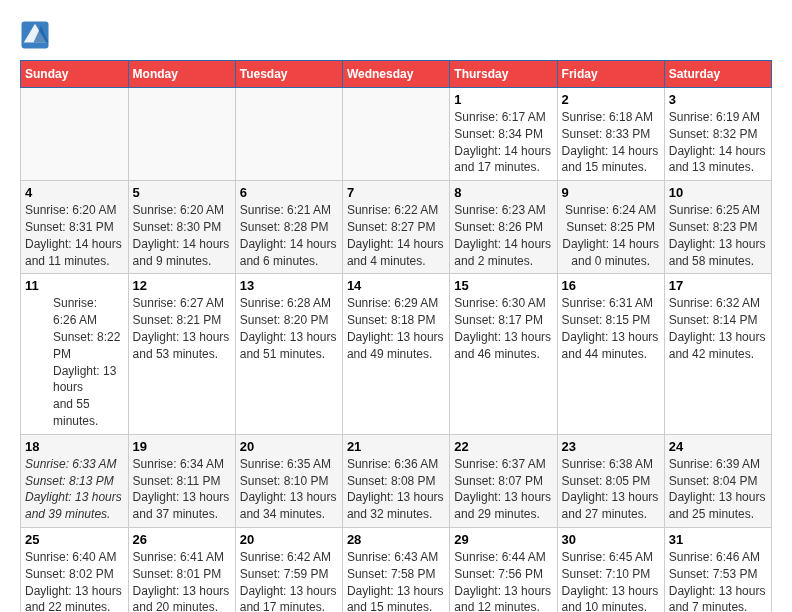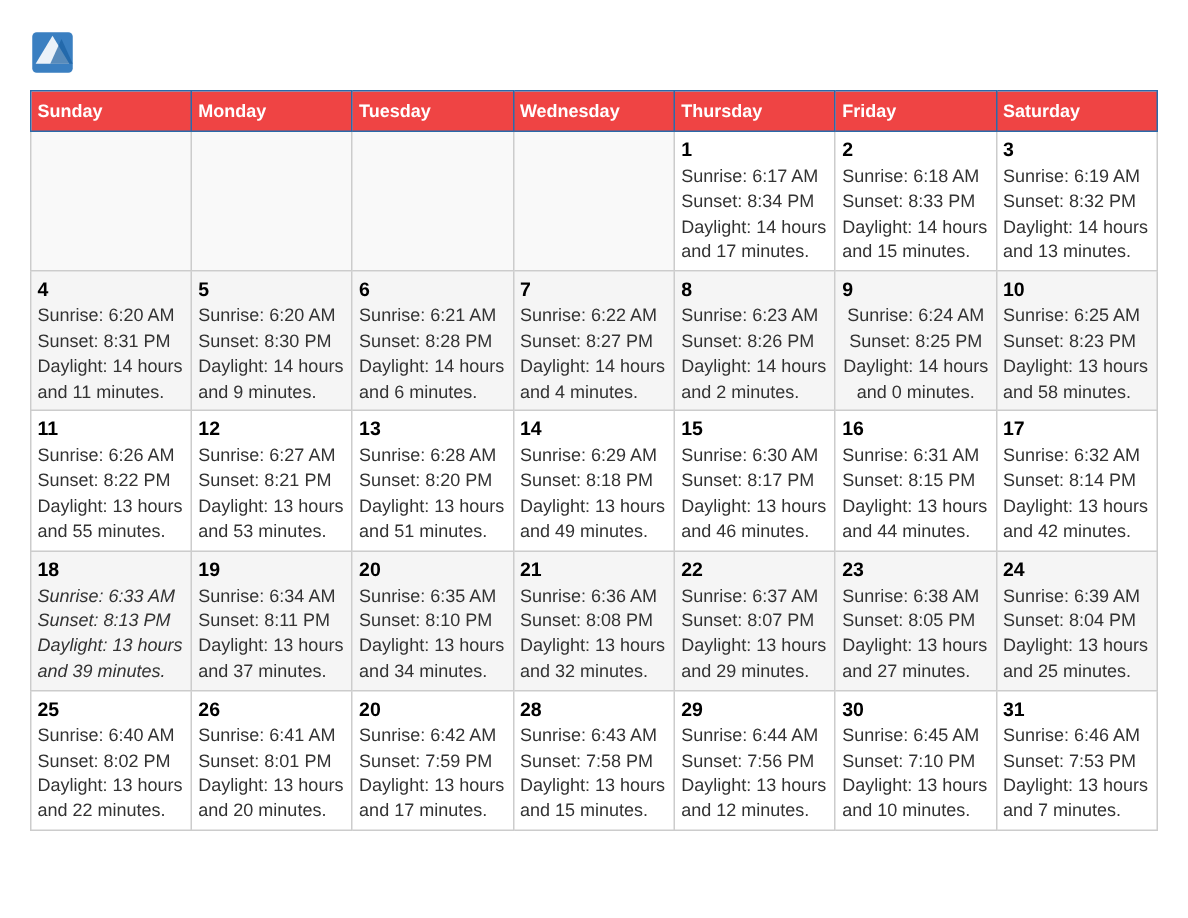--- a/index.html
+++ b/index.html
@@ -192,21 +192,21 @@
           <div class="day-number">10</div>
           <div class="day-info" style="white-space: pre-line;">Sunrise: 6:25 AM
 Sunset: 8:23 PM
 Daylight: 13 hours
 and 58 minutes.</div>
         </td>
       </tr>
       <tr>
         <td>
           <div class="day-number">11</div>
-          <div class="day-info" style="white-space: pre-line;">Sunrise: 6:26 AM
+          <div class="day-info" style="white-space: pre-line; margin-left: 28px;">Sunrise: 6:26 AM
 Sunset: 8:22 PM
 Daylight: 13 hours
 and 55 minutes.</div>
         </td>
         <td>
           <div class="day-number">12</div>
           <div class="day-info" style="white-space: pre-line;">Sunrise: 6:27 AM
 Sunset: 8:21 PM
 Daylight: 13 hours
 and 53 minutes.</div>

